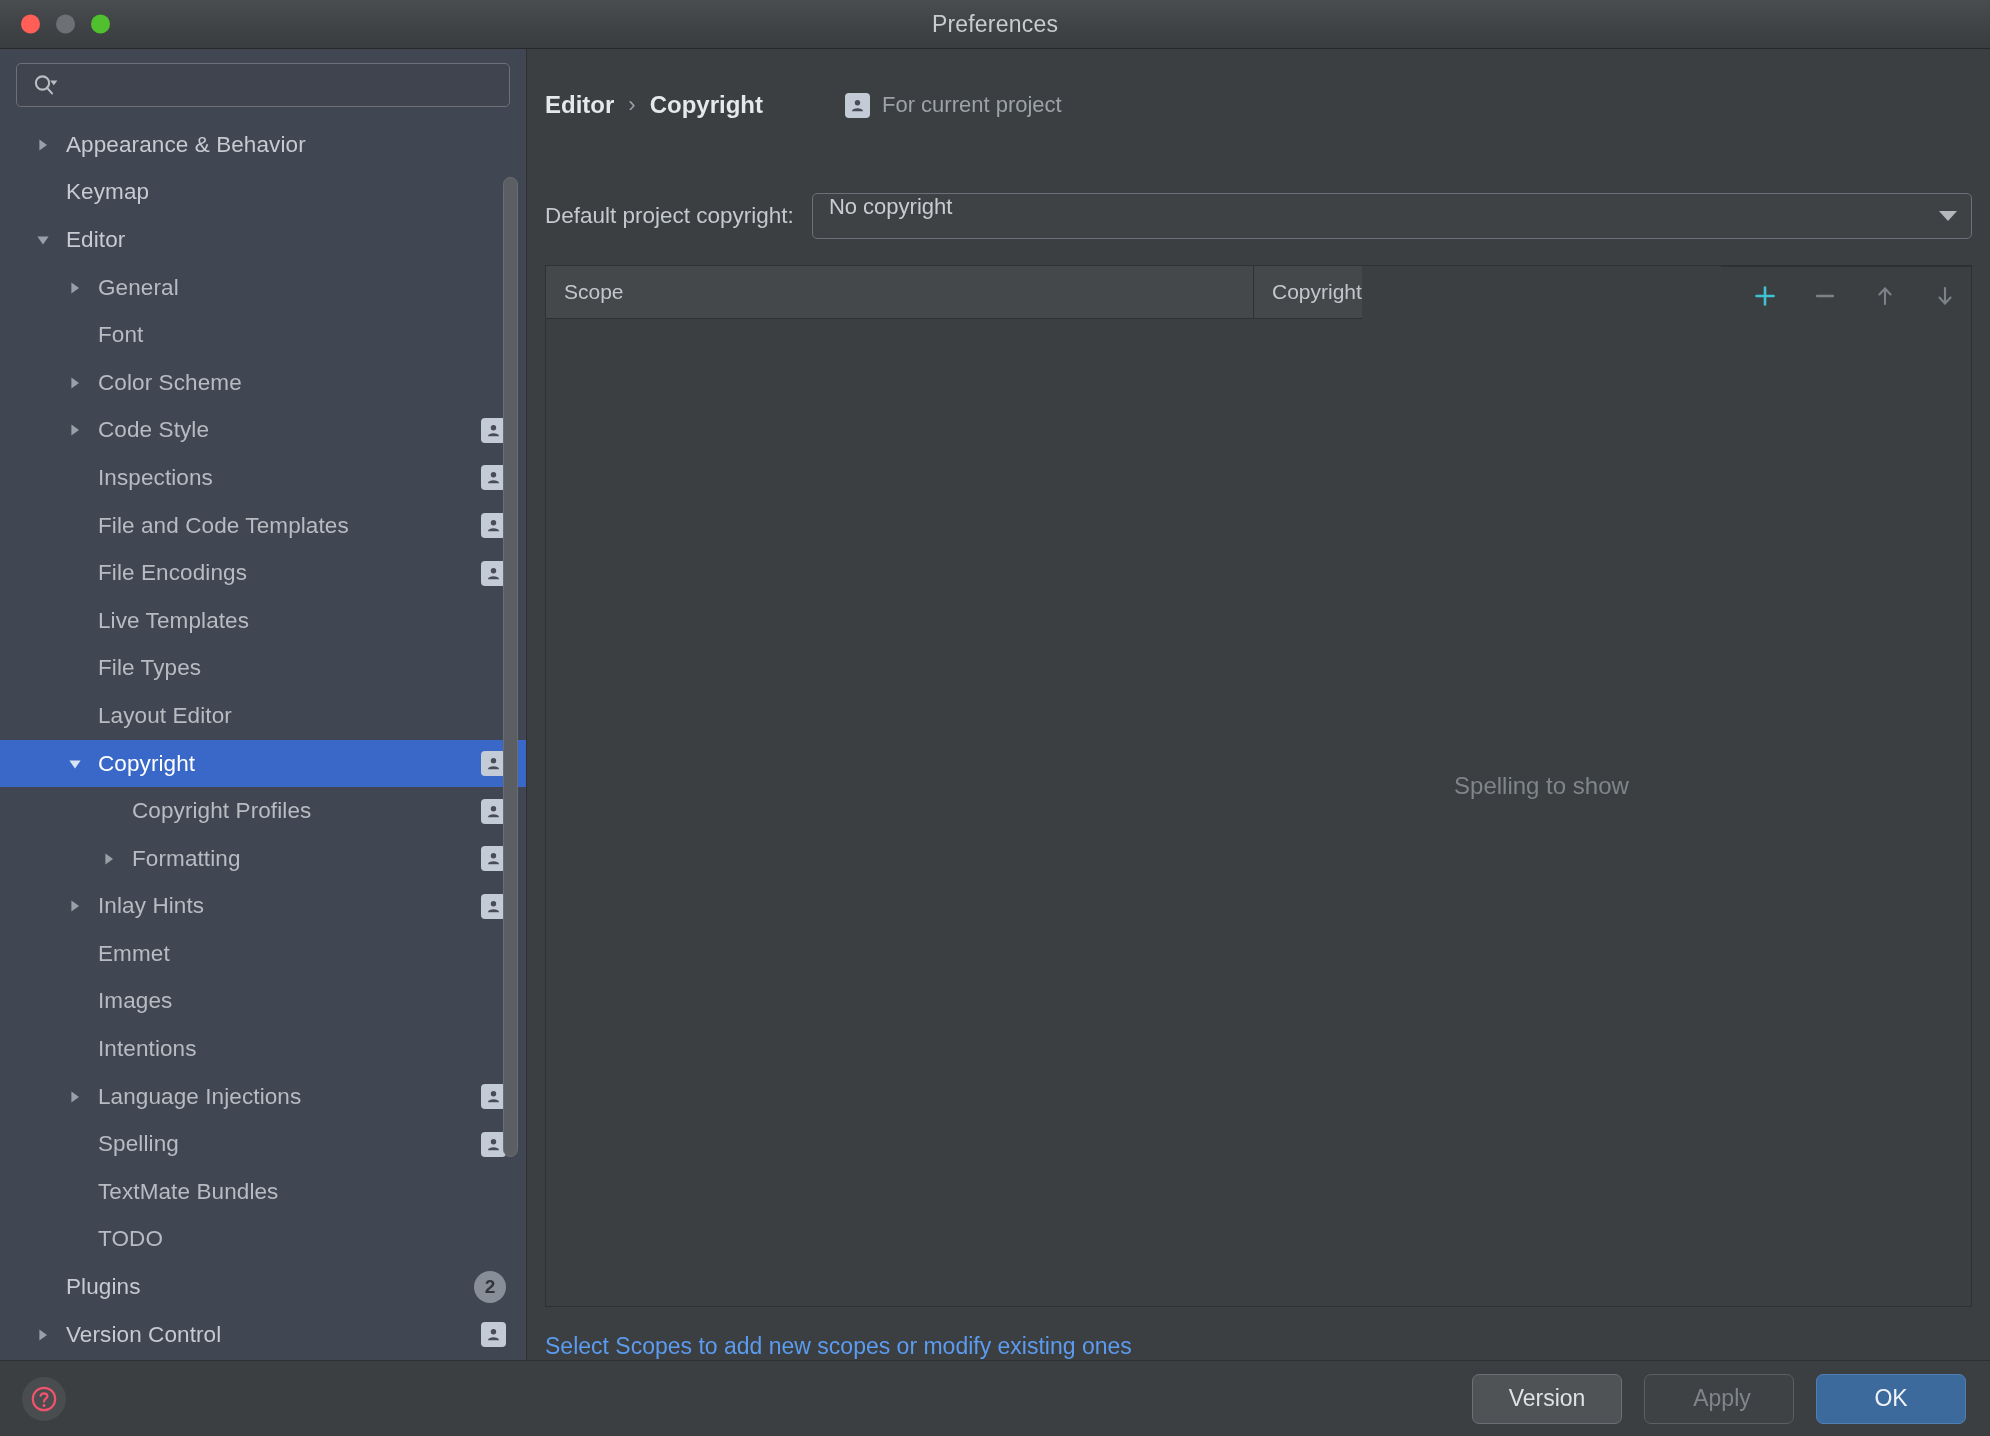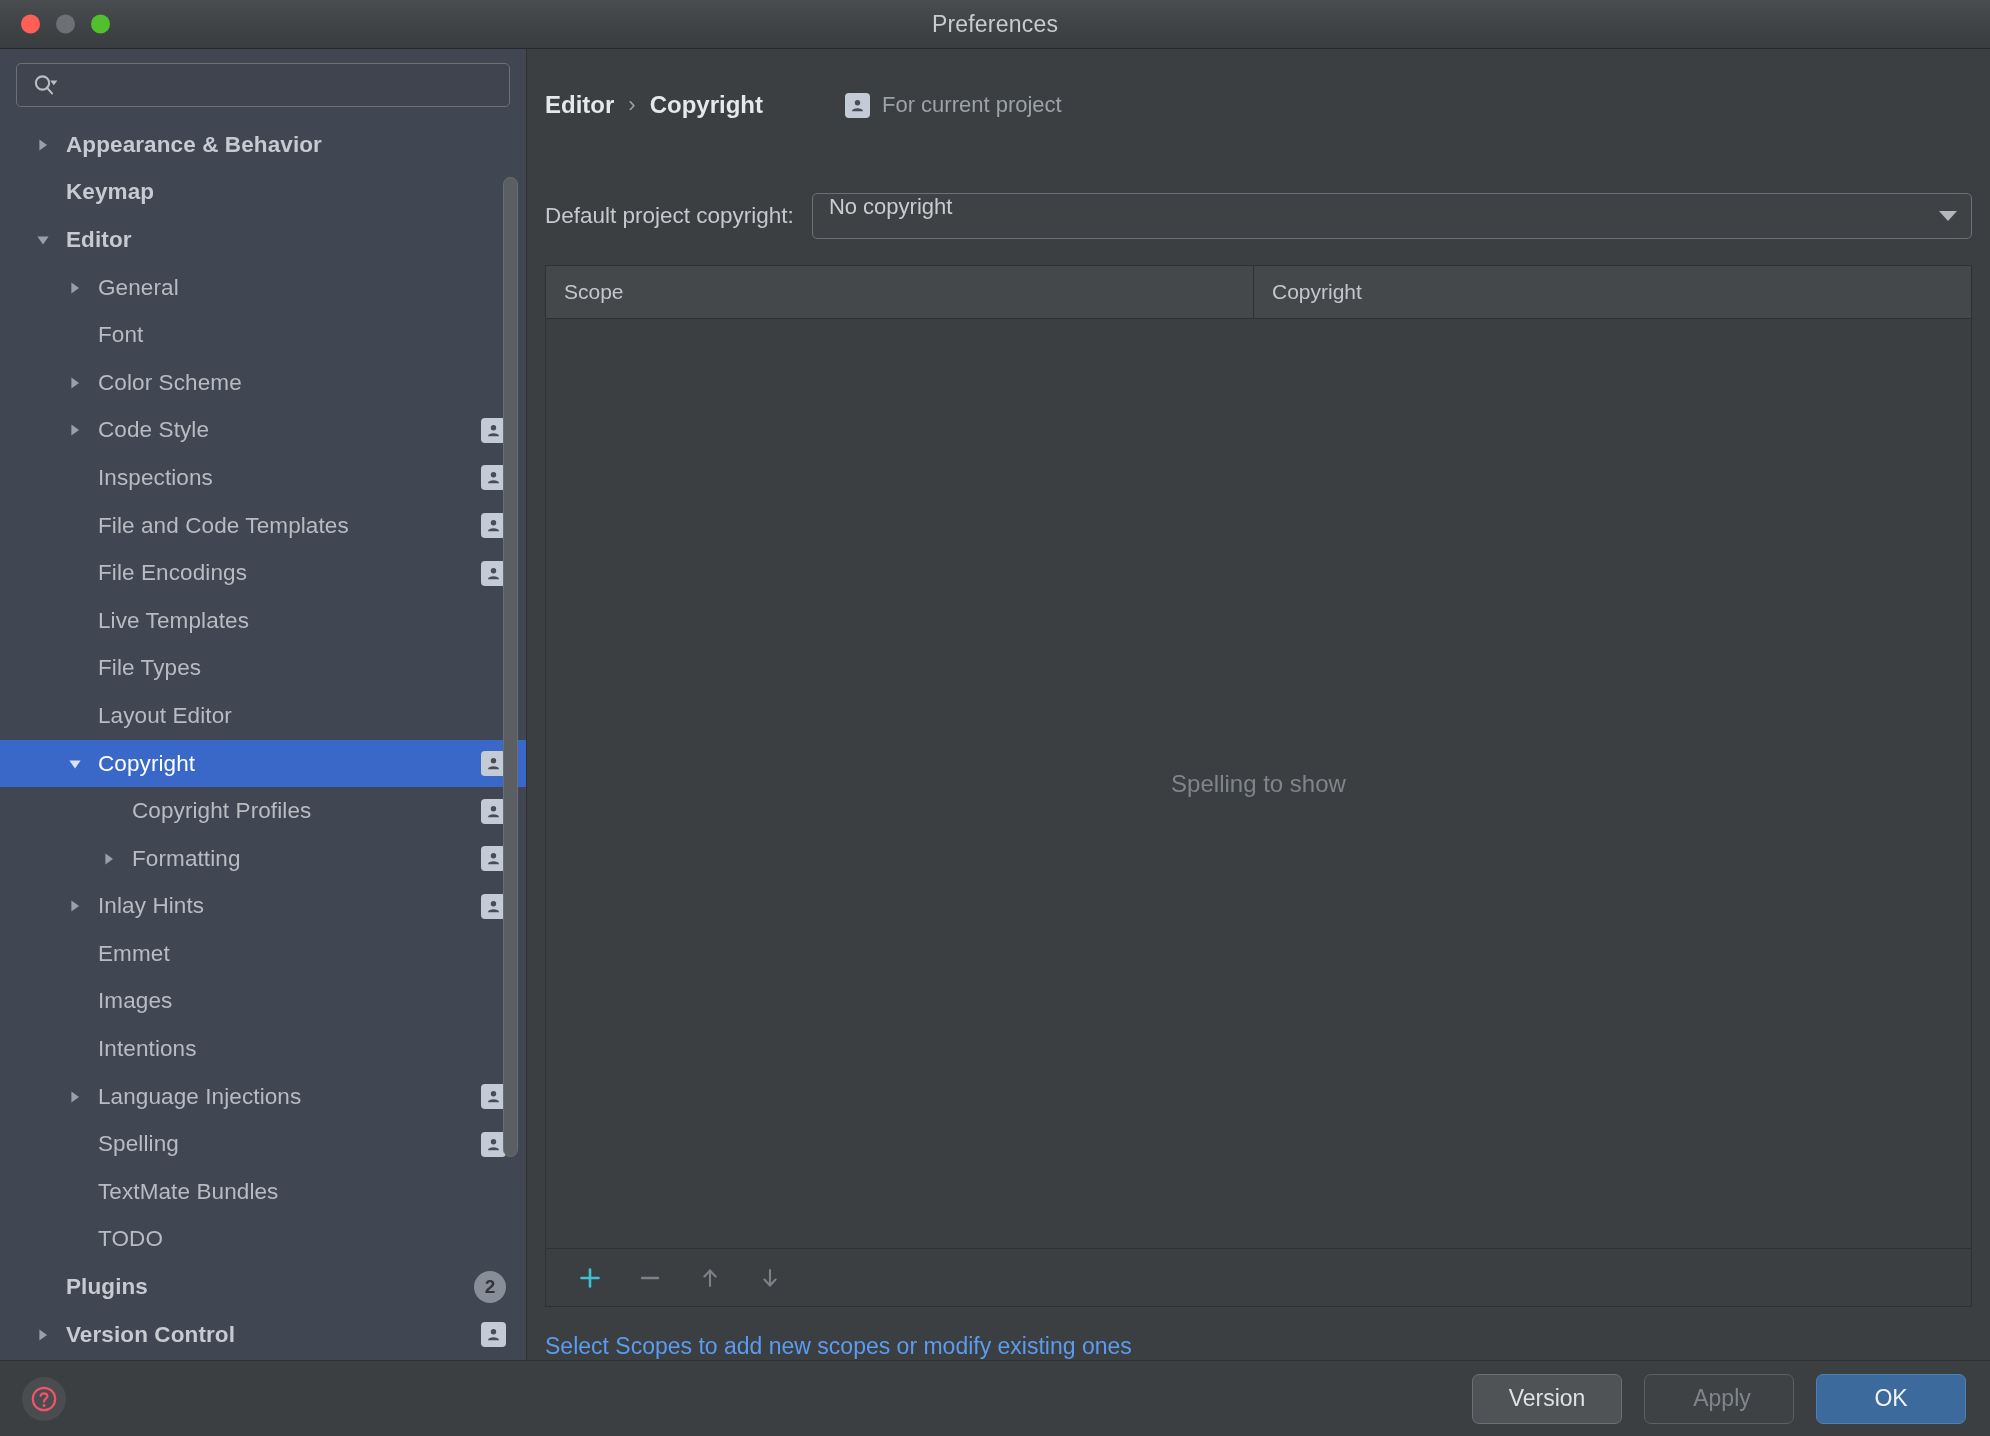--- a/index.html
+++ b/index.html
@@ -130,21 +130,21 @@
     justify-content: center;
   }
   .twisty svg { display:block; }
 
   .tree-label {
     font-size: 22.5px;
     color: #b7bcc2;
     white-space: nowrap;
     letter-spacing: 0.1px;
   }
-  .tree-row.lvl0 .tree-label { color: #c6cbd1; font-weight: bold; }
+  .tree-row.lvl0 .tree-label { color: #c6cbd1; font-weight: normal; }
   .tree-row.selected .tree-label { color: #ffffff; font-weight: normal; }
 
   .spacer { flex: 1 1 auto; }
 
   
   .badge-person {
     width: 25px; height: 25px;
     border-radius: 4px;
     background: #c3ccd6;
     display: flex; align-items: center; justify-content: center;
@@ -260,21 +260,21 @@
     border-left: 9px solid transparent;
     border-right: 9px solid transparent;
     border-top: 10px solid #b4b8bd;
   }
 
   .table-wrap {
     margin: 26px 18px 0 18px;
     flex: 1 1 auto;
     min-height: 0;
     display: flex;
-    flex-direction: column;
+    flex-direction: row;
     border: 1px solid #2e3133;
     background: #3c3f41;
   }
   .table-head {
     display: flex;
     height: 53px;
     flex: 0 0 53px;
     background: #45484b;
     border-bottom: 1px solid #2e3133;
   }

